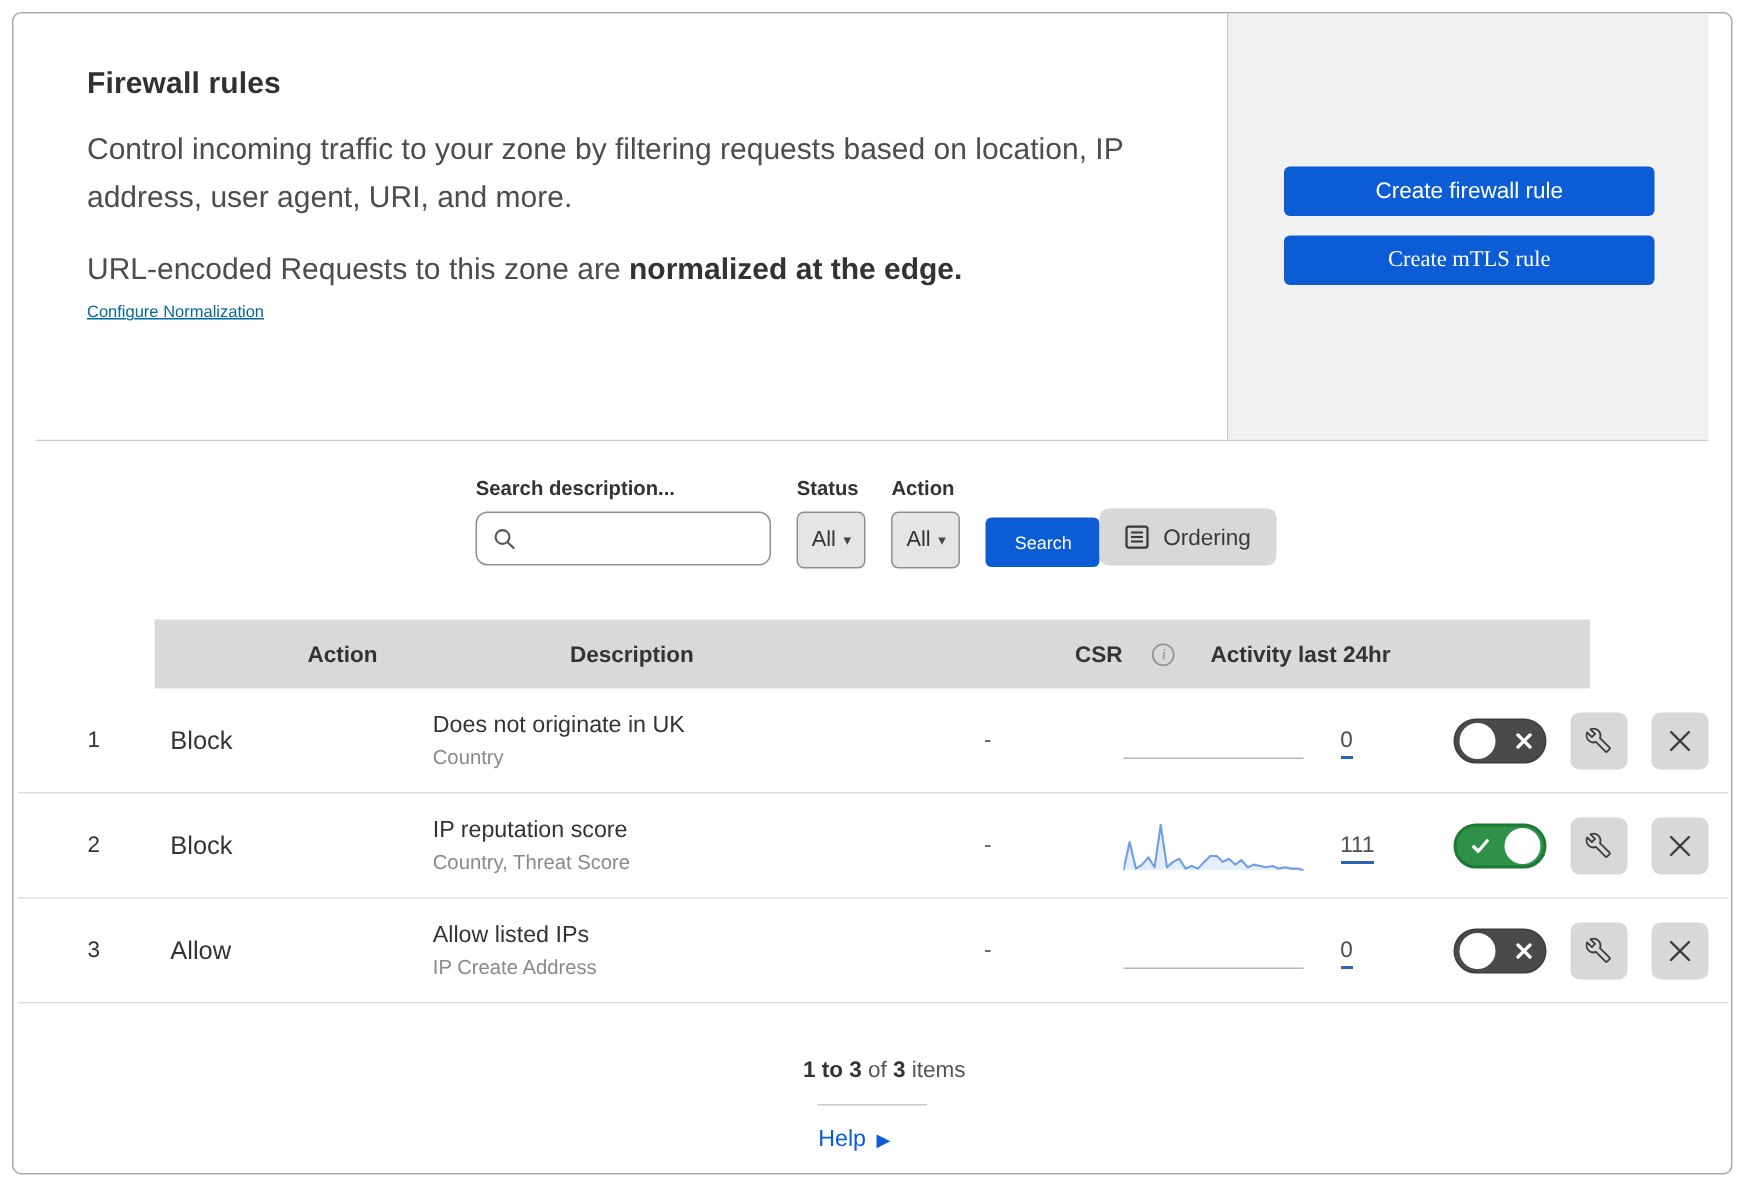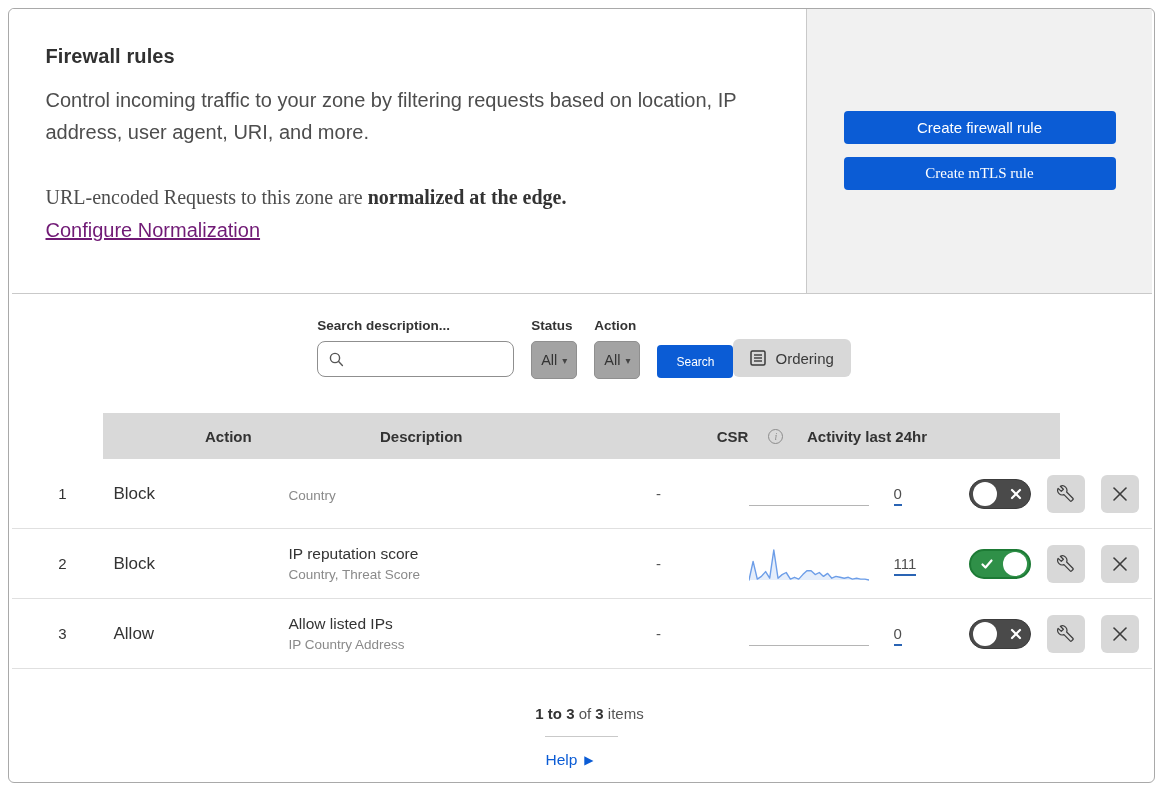--- a/index.html
+++ b/index.html
@@ -8,40 +8,40 @@
   .outer { position:absolute; left:8px; top:8px; width:1147px; height:775px;
     border:1px solid #a9a9a9; border-radius:6px; background:#fff; overflow:hidden;
     display:flex; flex-direction:column;align-items:center; }
 
   
   .top { display:flex; height:285px; border-bottom:1px solid #c9c9c9; flex:none; }
   .intro { flex:1; background:#fff; border-right:1px solid #c9c9c9; padding:36px 40px 0 34px; }
   .intro h1 { font-size:20px; font-weight:600; color:#313131; margin-bottom:16px; letter-spacing:.1px; }
   .intro p { font-size:20px; line-height:1.62; color:#4d4d4d; max-width:720px; }
   .usage { margin-top:24px; font-weight:700; color:#333; }
-  .norm { margin-top:32px;font-family:Liberation Serif, serif; }
+  .norm { margin-top:15px; }
   .norm b { color:#333; }
-  .cfg-link { display:inline-block; margin-top:6px; font-size:20px; color:#701a75;
+  .cfg-link { display:inline-block; margin-top:6px; font-size:11px; color:#0369a1;
     text-decoration:underline; cursor:pointer; }
-  .side { width:345px; background:#f1f1f1; padding:102px 36px 0 37px; flex:none; }
+  .side { width:320px; background:#f1f1f1; padding:102px 36px 0 37px; flex:none; }
   .btn-primary { display:block; width:100%; height:33px; background:#0b5cd5; color:#fff;
     border:none; border-radius:4px; font-size:15px; font-family:inherit; cursor:pointer; }
   .btn-primary + .btn-primary { margin-top:13px;font-family:Liberation Serif, serif; }
 
   
   .toolbar { height:119px; display:flex; align-items:flex-start; padding:24px 19px 0 24px; flex:none; }
   .f-label { font-size:13.5px; color:#333; margin-bottom:8px; display:block;font-weight:bold; }
   .search-wrap { width:197px; }
   .search-box { width:197px; height:36px; border:1px solid #8f8f8f; border-radius:8px;
     display:flex; align-items:center; padding-left:11px; background:#fff; }
   .search-box input { border:none; outline:none; flex:1; height:100%; font-size:14px;
     font-family:inherit; background:transparent; margin-left:8px; }
   .fgroup { margin-left:17px; }
   .select { min-width:45px; height:38px; border:1px solid #8f8f8f; border-radius:5px;
-    background:#a3a3a3; display:flex; align-items:center; justify-content:center; gap:5px;
+    background:#e5e5e5; display:flex; align-items:center; justify-content:center; gap:5px;
     font-size:14.5px; color:#333; padding:0 9px; cursor:pointer; }
   .caret { font-size:10px; color:#444; }
   .btn-search { margin-left:17px; margin-top:27px; height:33px; padding:0 19px;
     background:#0b5cd5; color:#fff; border:none; border-radius:4px; font-size:12px;
     font-family:inherit; cursor:pointer; }
   .btn-ordering { margin-left:auto; margin-top:21px; height:38px; padding:0 17px;
     background:#d8d8d8; color:#3a3a3a; border:none; border-radius:6px; font-size:15px;
     font-family:inherit; display:flex; align-items:center; gap:9px; cursor:pointer; }
 
   
@@ -156,20 +156,21 @@
       <span class="info-i">i</span>
     </div>
     <div style="grid-column:span 2; padding-left:7px;">Activity last 24hr</div>
     <div></div>
   </div>
 
   <div class="trow grid-cols">
     <div class="cell-num">1</div>
     <div class="cell-action">Block</div>
     <div class="cell-desc">
+      <div class="d1">Does not originate in UK</div>
       <div class="d2">Country</div>
     </div>
     <div class="cell-csr">-</div>
     <div class="cell-spark">
         <div class="flatline"></div>
       </div>
     <div class="cell-count">
       <span class="count-link">0</span>
     </div>
     <div class="cell-ctrl">
@@ -242,21 +243,21 @@
           </span>
       </button>
     </div>
   </div>
 
   <div class="trow grid-cols">
     <div class="cell-num">3</div>
     <div class="cell-action">Allow</div>
     <div class="cell-desc">
       <div class="d1">Allow listed IPs</div>
-      <div class="d2">IP Country Address</div>
+      <div class="d2">IP Create Address</div>
     </div>
     <div class="cell-csr">-</div>
     <div class="cell-spark">
         <div class="flatline"></div>
       </div>
     <div class="cell-count">
       <span class="count-link">0</span>
     </div>
     <div class="cell-ctrl">
       <div class="toggle off">

